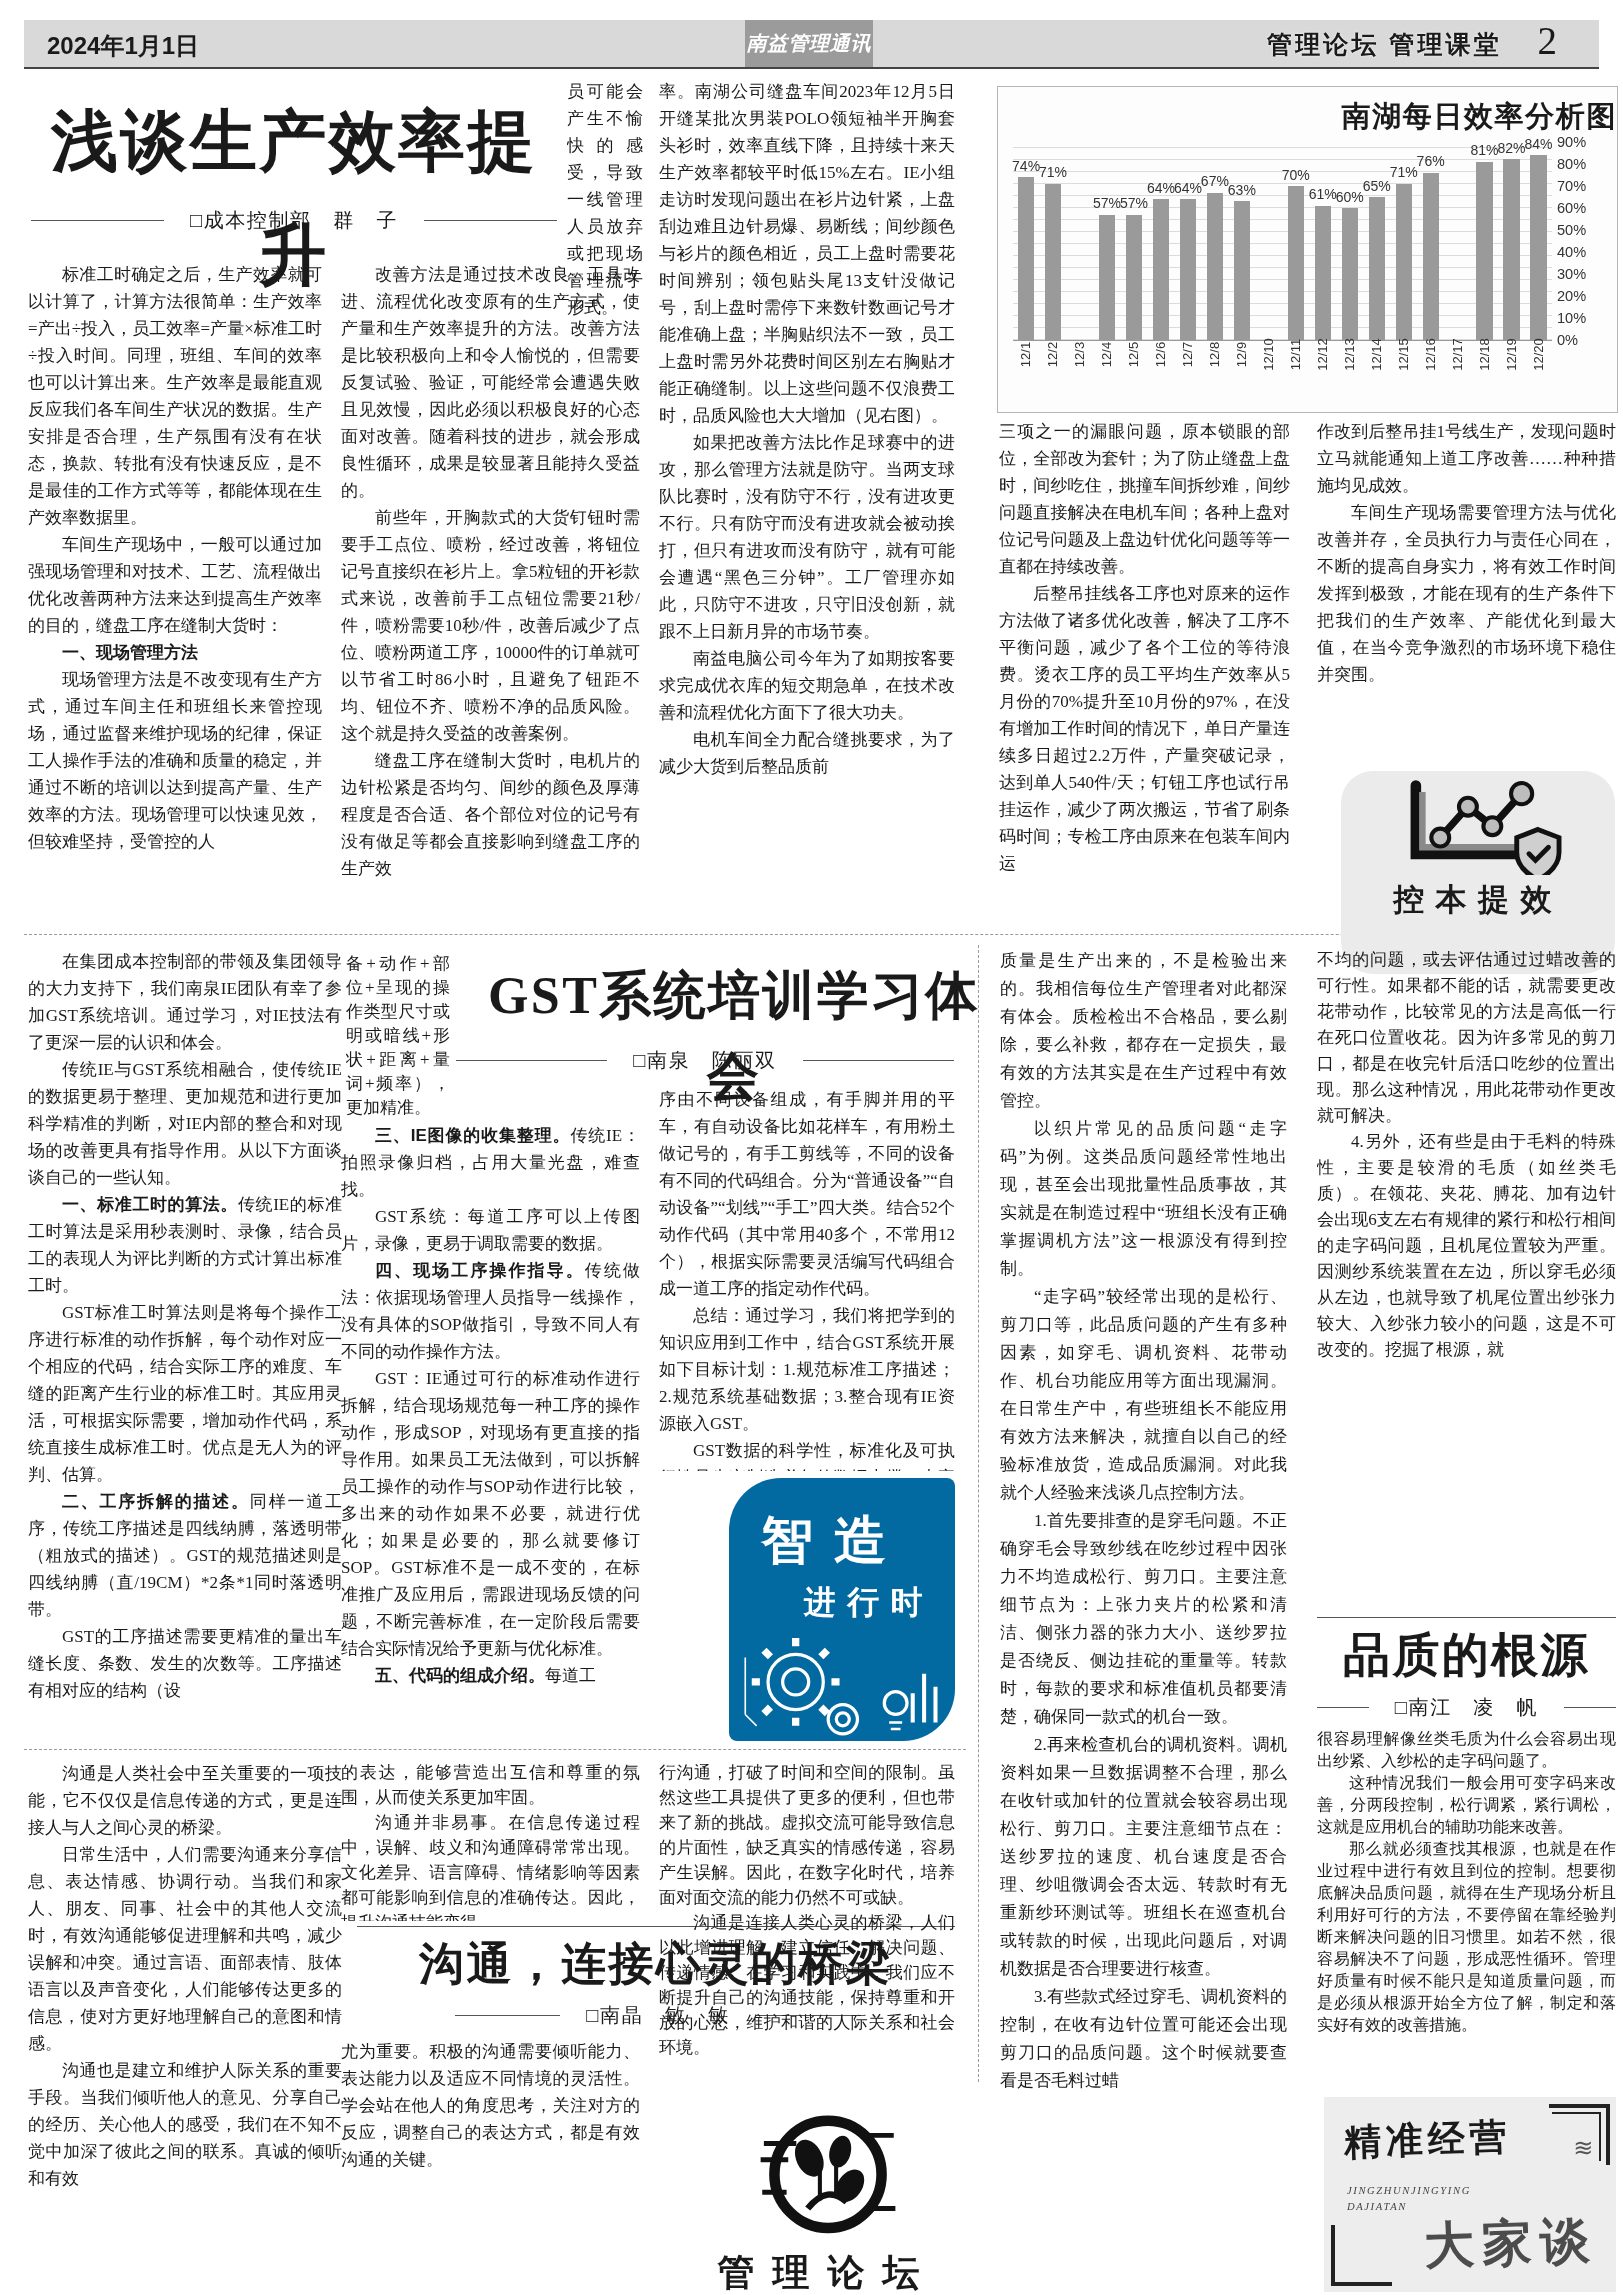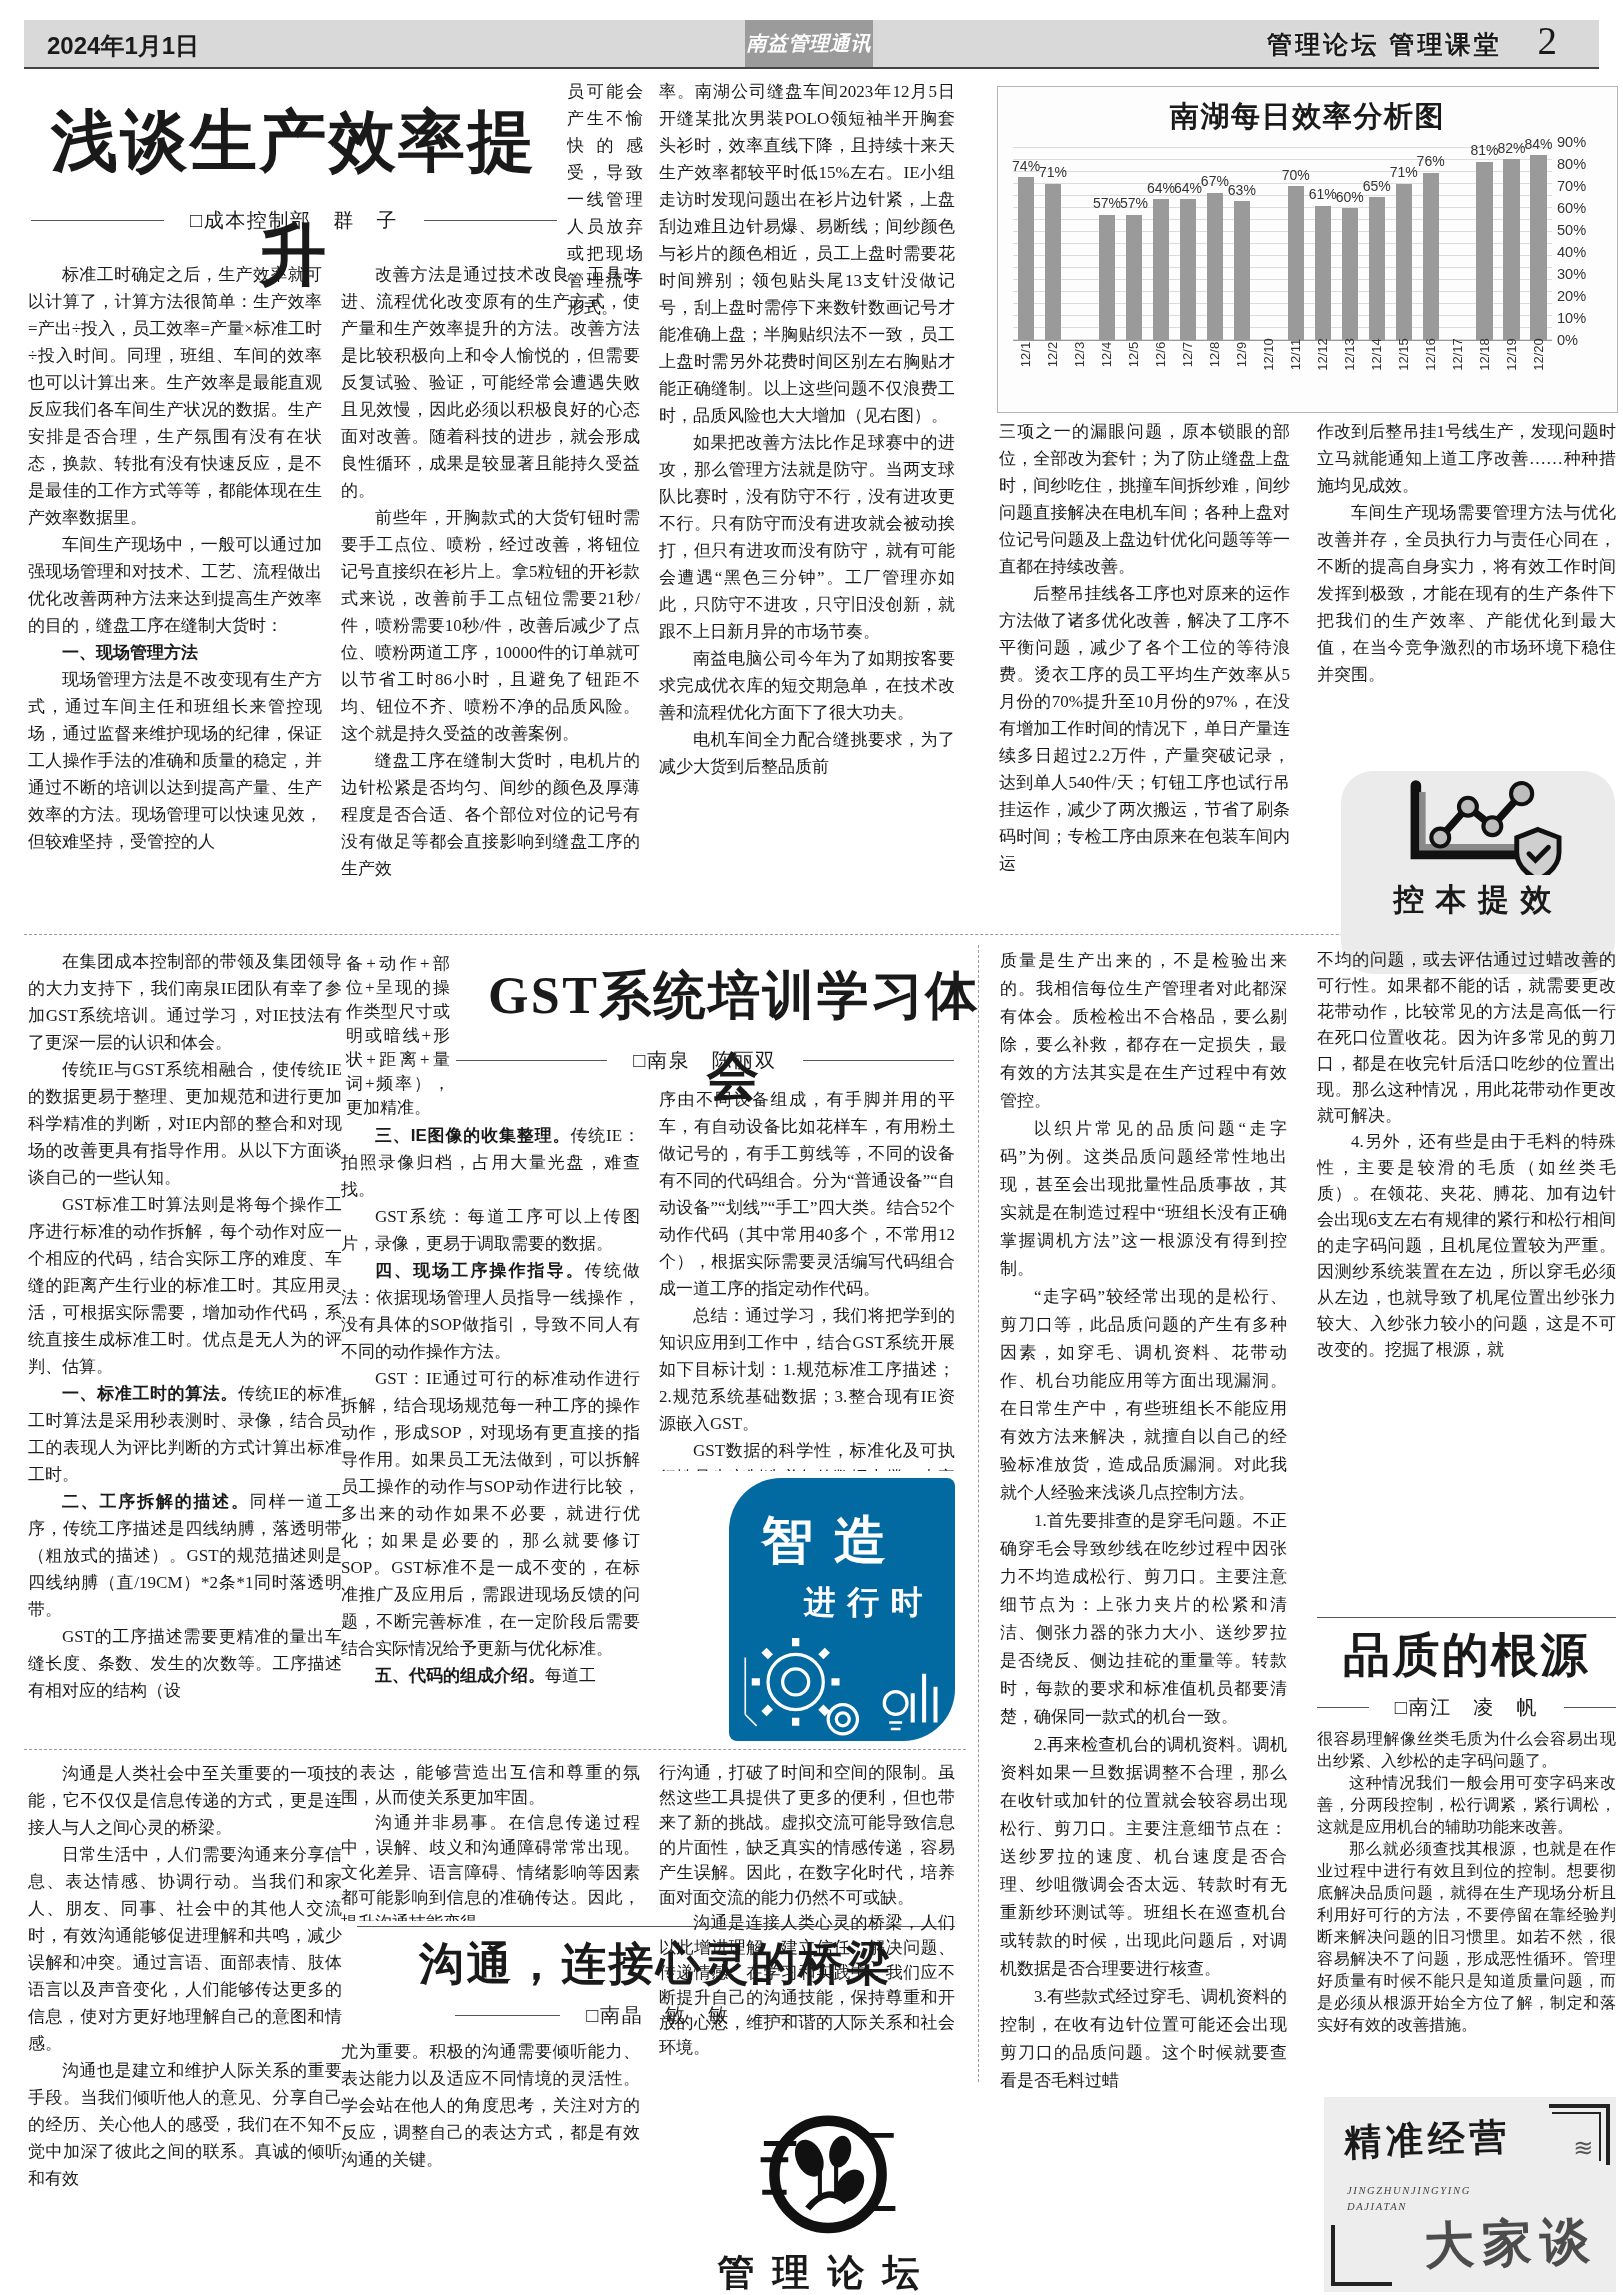--- a/index.html
+++ b/index.html
@@ -18,21 +18,21 @@
   .col b{font-family:"Liberation Sans","DejaVu Sans",sans-serif;}
   .headline{font-weight:900;text-align:center;letter-spacing:2.4px;}
   .byline{display:flex;align-items:center;gap:26px;font-size:20px;}
   .byline .rule{flex:1;border-top:1.6px solid #555;height:0;}
   .byline .who{white-space:nowrap;letter-spacing:1.6px;}
   .toprule{border-top:1.6px solid #555;}
   .dashH{border-top:1.6px dashed #9a9a9a;height:0;}
   .dashV{border-left:1.6px dashed #9a9a9a;width:0;}
   
   .chartbox{border:0.8px solid #b5b5b5;background:#fdfdfd;}
-  .chart-title{text-align:center;font-weight:700;font-size:29px;letter-spacing:1.6px;margin-top:9.7px;}
+  .chart-title{text-align:right;font-weight:700;font-size:29px;letter-spacing:1.6px;margin-top:9.7px;}
   .plot{position:absolute;left:14.6px;right:65px;top:55px;bottom:71px;border-bottom:0.8px solid #999;
         background-image:repeating-linear-gradient(to top,#dcdcdc 0 0.8px,transparent 0.8px 12px);}
   .slot{position:absolute;bottom:0;height:100%;}
   .bar{position:absolute;bottom:0;left:20%;width:60%;background:#9a9a9a;}
   .vlabel{position:absolute;width:49px;left:50%;transform:translateX(-50%);text-align:center;
           font-family:"Liberation Sans",sans-serif;font-size:14px;color:#333;}
   .xlab{position:absolute;top:100%;left:50%;transform:translate(-50%,6.5px) rotate(-90deg);transform-origin:center 8px;
         font-family:"Liberation Sans",sans-serif;font-size:13px;color:#333;white-space:nowrap;}
   .ylab{position:absolute;right:-54px;width:49px;font-family:"Liberation Sans",sans-serif;font-size:14.6px;color:#333;text-align:left;}
   
@@ -224,22 +224,22 @@
     <circle cx="158" cy="18" r="13" fill="#bdbdbd" stroke="#111" stroke-width="5"></circle>
     <path d="M178 62 l26 10 v18 c0 16 -11 26 -26 34 c-15 -8 -26 -18 -26 -34 v-18 z" fill="#cfcfcf" stroke="#111" stroke-width="6"></path>
     <path d="M167 92 l8 8 l16 -16" fill="none" stroke="#111" stroke-width="6" stroke-linecap="round"></path>
   </svg>
   <div class="lbl">控本提效</div>
 </div>
 
 <div class="abs col" style="left:28px;top:948px;width:314px;height:797px;">
     <p class="para">在集团成本控制部的带领及集团领导的大力支持下，我们南泉IE团队有幸了参加GST系统培训。通过学习，对IE技法有了更深一层的认识和体会。</p>
     <p class="para">传统IE与GST系统相融合，使传统IE的数据更易于整理、更加规范和进行更加科学精准的判断，对IE内部的整合和对现场的改善更具有指导作用。从以下方面谈谈自己的一些认知。</p>
+    <p class="para"><b>一、标准工时的算法。</b>传统IE的标准工时算法是采用秒表测时、录像，结合员工的表现人为评比判断的方式计算出标准工时。</p>
     <p class="para">GST标准工时算法则是将每个操作工序进行标准的动作拆解，每个动作对应一个相应的代码，结合实际工序的难度、车缝的距离产生行业的标准工时。其应用灵活，可根据实际需要，增加动作代码，系统直接生成标准工时。优点是无人为的评判、估算。</p>
-    <p class="para"><b>一、标准工时的算法。</b>传统IE的标准工时算法是采用秒表测时、录像，结合员工的表现人为评比判断的方式计算出标准工时。</p>
     <p class="para"><b>二、工序拆解的描述。</b>同样一道工序，传统工序描述是四线纳膊，落透明带（粗放式的描述）。GST的规范描述则是四线纳膊（直/19CM）*2条*1同时落透明带。</p>
     <p class="para">GST的工序描述需要更精准的量出车缝长度、条数、发生的次数等。工序描述有相对应的结构（设</p>
   </div>
 <div class="abs col cont" style="left:346px;top:952px;width:104px;height:169px;line-height:24px;">
     <p class="para">备+动作+部位+呈现的操作类型尺寸或明或暗线+形状+距离+量词+频率），更加精准。</p>
   </div>
 <div class="abs headline" style="left:456px;top:955px;width:498px;font-size:52px;line-height:81px;margin-left:29px;">GST系统培训学习体会</div>
 <div class="abs byline" style="left:456px;top:1047px;width:498px;">
   <span class="rule"></span>
   <span class="who">□南泉　陈丽双</span>

